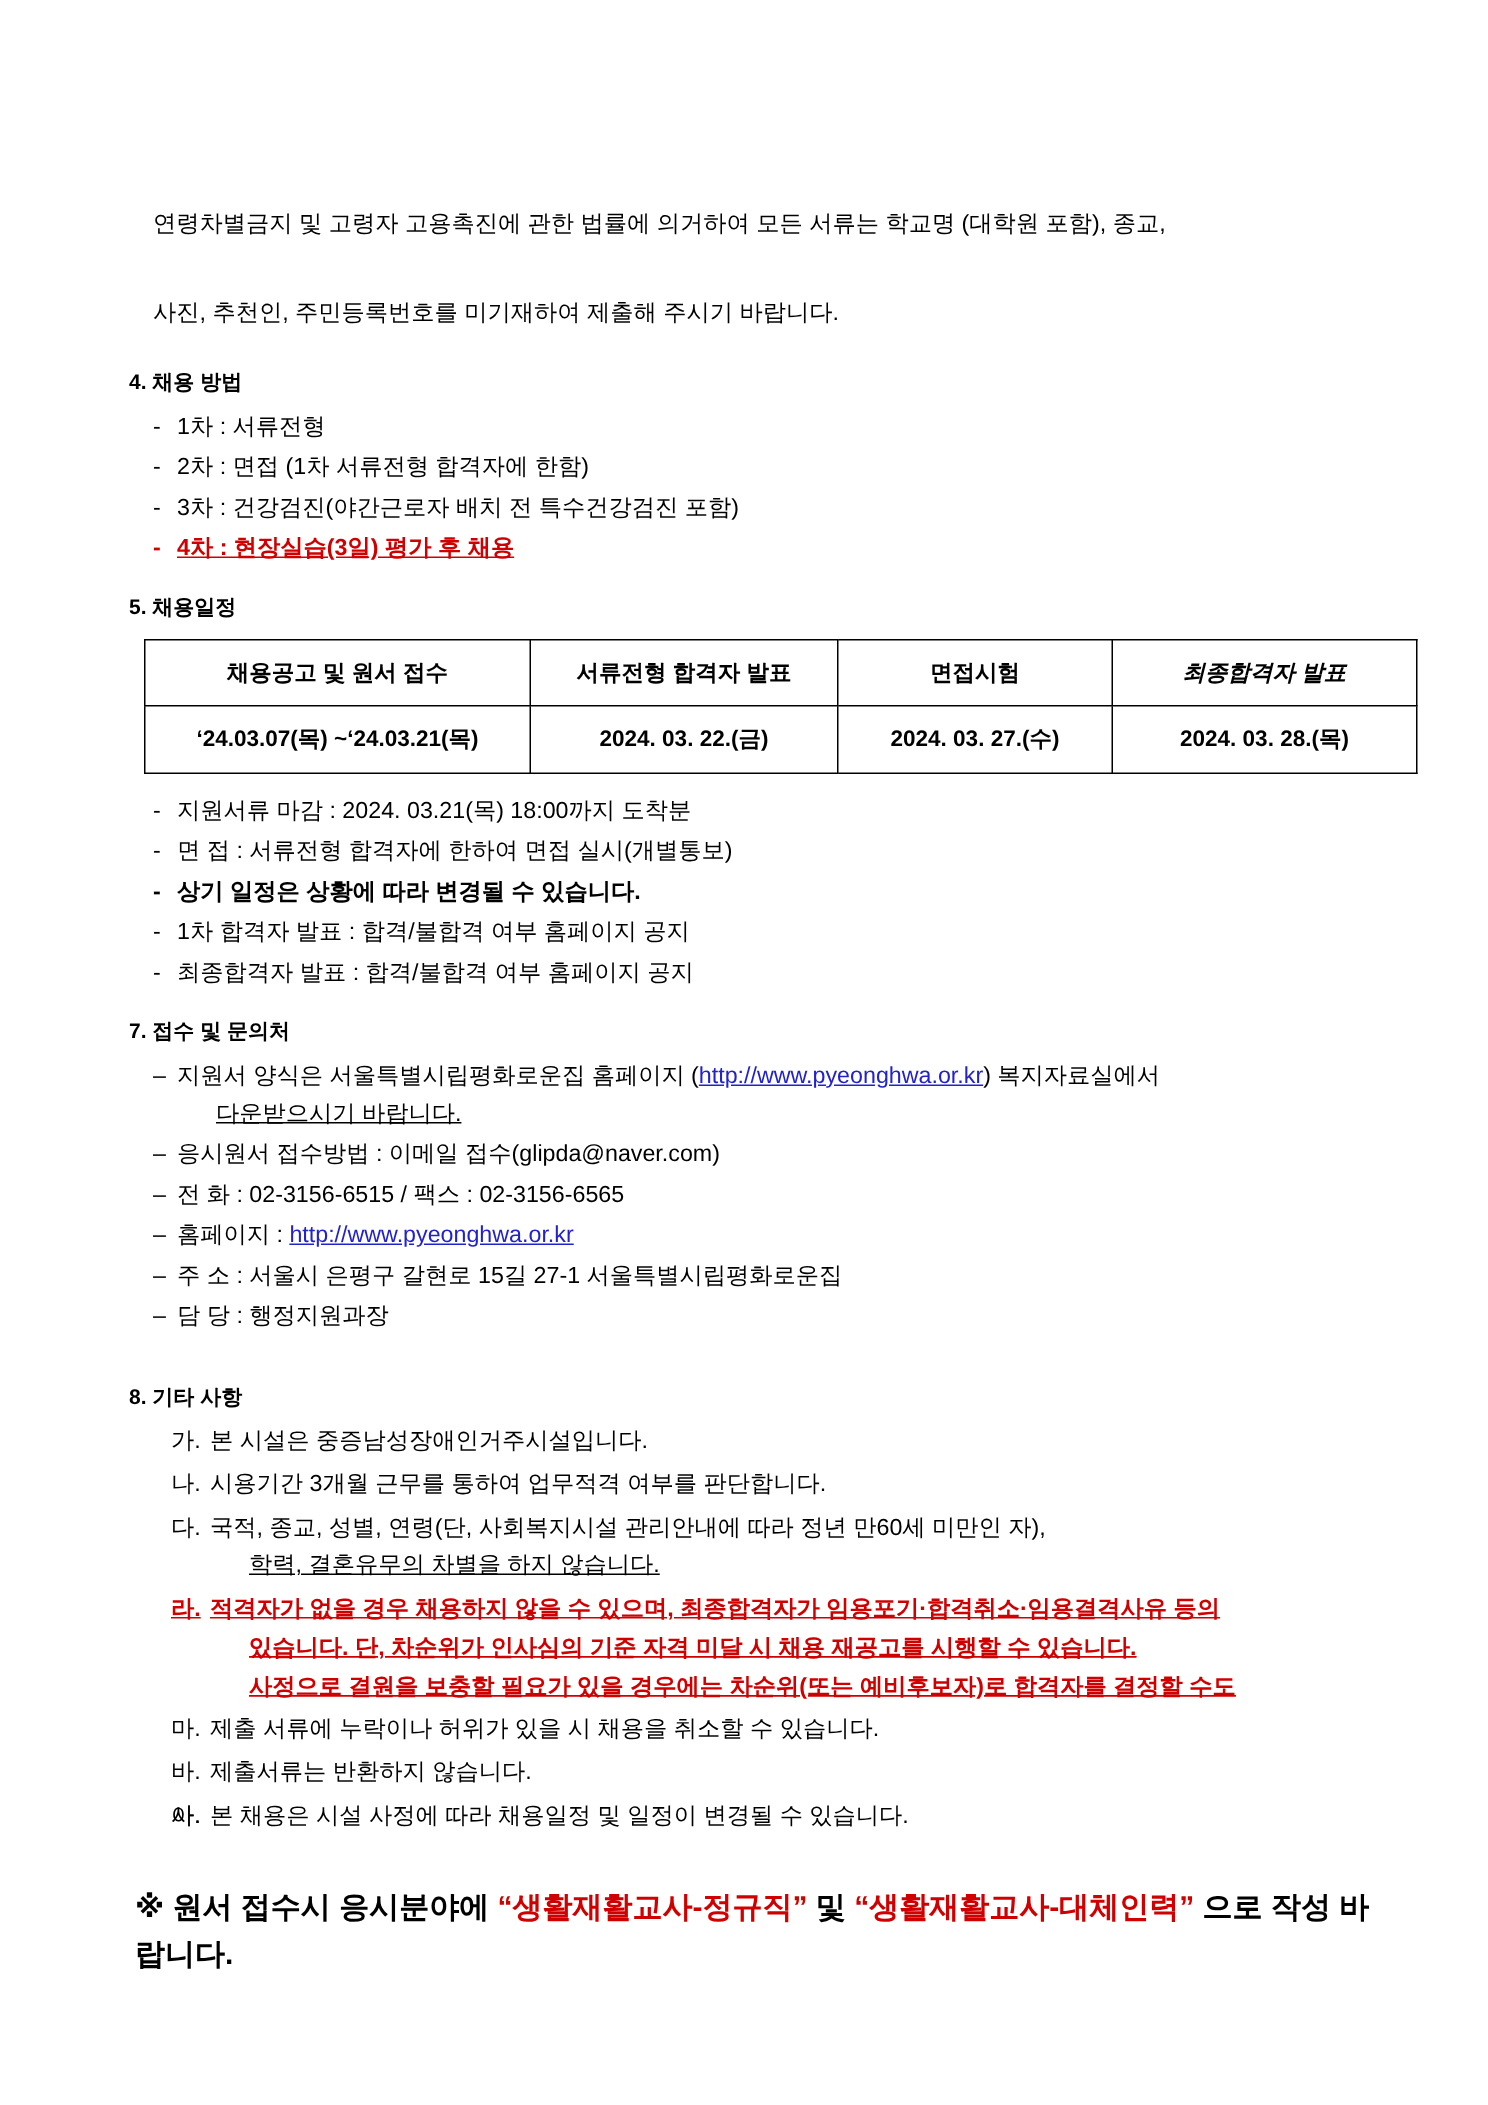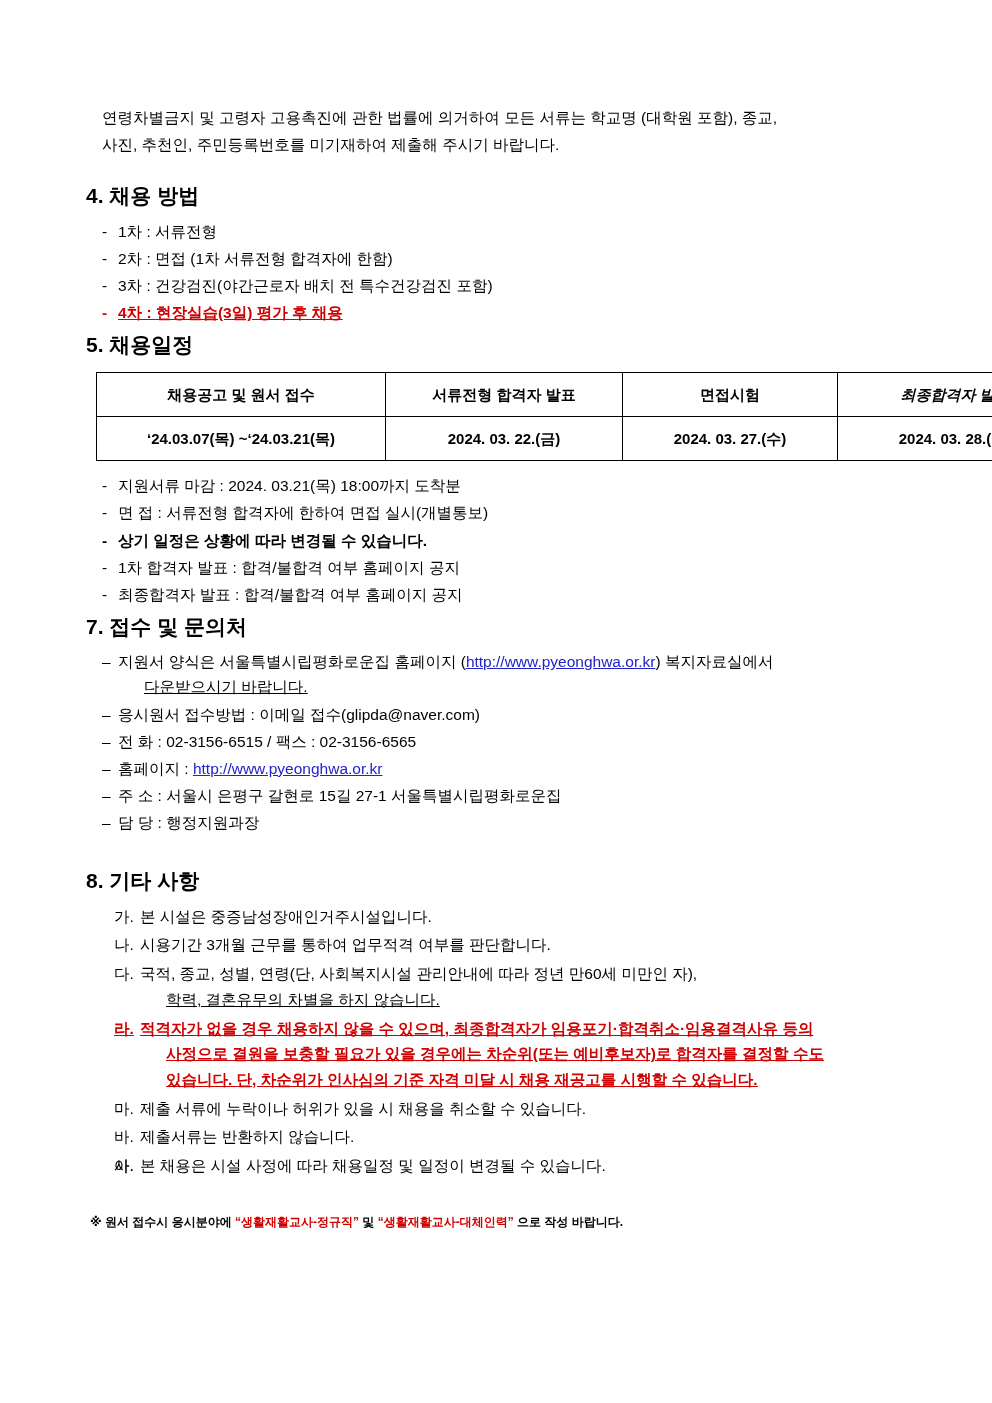--- a/index.html
+++ b/index.html
@@ -19,26 +19,26 @@
     width: 992px;
     min-height: 1403px;
     box-sizing: border-box;
     padding: 104px 78px 40px 84px;
     position: relative;
   }
   .intro {
     margin: 0 0 22px 18px;
     line-height: 1.75;
   }
-  .intro div { white-space: nowrap; }
+  .intro div { white-space: nowrap; margin-top: 32px; }
 
   h2.section {
-    font-size: 21px;
-    font-weight: bold;
-    margin: 4px 0 6px 0;
+    font-size: 14px;
+    font-weight: bold;
+    margin: 16px 0 6px 0;
     padding-left: 2px;
   }
   .sec-gap { margin-top: 20px; }
 
   ul.dashlist {
     list-style: none;
     margin: 0;
     padding: 0 0 0 18px;
   }
   ul.dashlist li {
@@ -63,21 +63,21 @@
   table.schedule {
     border-collapse: collapse;
     margin: 10px 0 12px 12px;
     table-layout: fixed;
     width: 812px;
   }
   table.schedule th, table.schedule td {
     border: 1px solid #000000;
     text-align: center;
     font-size: 15px;
-    padding: 10px 20px;
+    padding: 10px 4px;
     white-space: nowrap;
   }
   table.schedule th { font-weight: bold; }
   table.schedule td { font-weight: bold; }
   table.schedule .c1 { width: 248px; }
   table.schedule .c2 { width: 196px; }
   table.schedule .c3 { width: 174px; }
   table.schedule .c4 { width: 194px; font-style: italic; }
 
   .after-table { margin-top: 4px; }
@@ -107,21 +107,21 @@
   li.red-item {
     color: #d00000;
     font-weight: bold;
     text-decoration: underline;
   }
   li.red-item .mk { text-decoration: underline; }
 
   .footnote {
     margin: 34px 0 0 6px;
     font-weight: bold;
-    font-size: 12px;
+    font-size: 20px;
   }
   .footnote .red { color: #d00000; }
   .indent-sub { padding-left: 26px; display:block;text-decoration:underline; }
 </style>
 </head>
 <body>
 
 <div class="page">
 
   <div class="intro">
@@ -234,22 +234,22 @@
       <span>시용기간 3개월 근무를 통하여 업무적격 여부를 판단합니다.</span>
     </li>
     <li>
       <span class="mk">다.</span>
       <span>국적, 종교, 성별, 연령(단, 사회복지시설 관리안내에 따라 정년 만60세 미만인 자),</span>
       <span class="indent-sub">학력, 결혼유무의 차별을 하지 않습니다.</span>
     </li>
     <li class="red-item">
       <span class="mk">라.</span>
       <span>적격자가 없을 경우 채용하지 않을 수 있으며, 최종합격자가 임용포기·합격취소·임용결격사유 등의</span>
+      <span class="indent-sub">있습니다. 단, 차순위가 인사심의 기준 자격 미달 시 채용 재공고를 시행할 수 있습니다.</span>
       <span class="indent-sub">사정으로 결원을 보충할 필요가 있을 경우에는 차순위(또는 예비후보자)로 합격자를 결정할 수도</span>
-      <span class="indent-sub">있습니다. 단, 차순위가 인사심의 기준 자격 미달 시 채용 재공고를 시행할 수 있습니다.</span>
     </li>
     <li>
       <span class="mk">마.</span>
       <span>제출 서류에 누락이나 허위가 있을 시 채용을 취소할 수 있습니다.</span>
     </li>
     <li>
       <span class="mk">바.</span>
       <span>제출서류는 반환하지 않습니다.</span>
     </li>
     <li>

